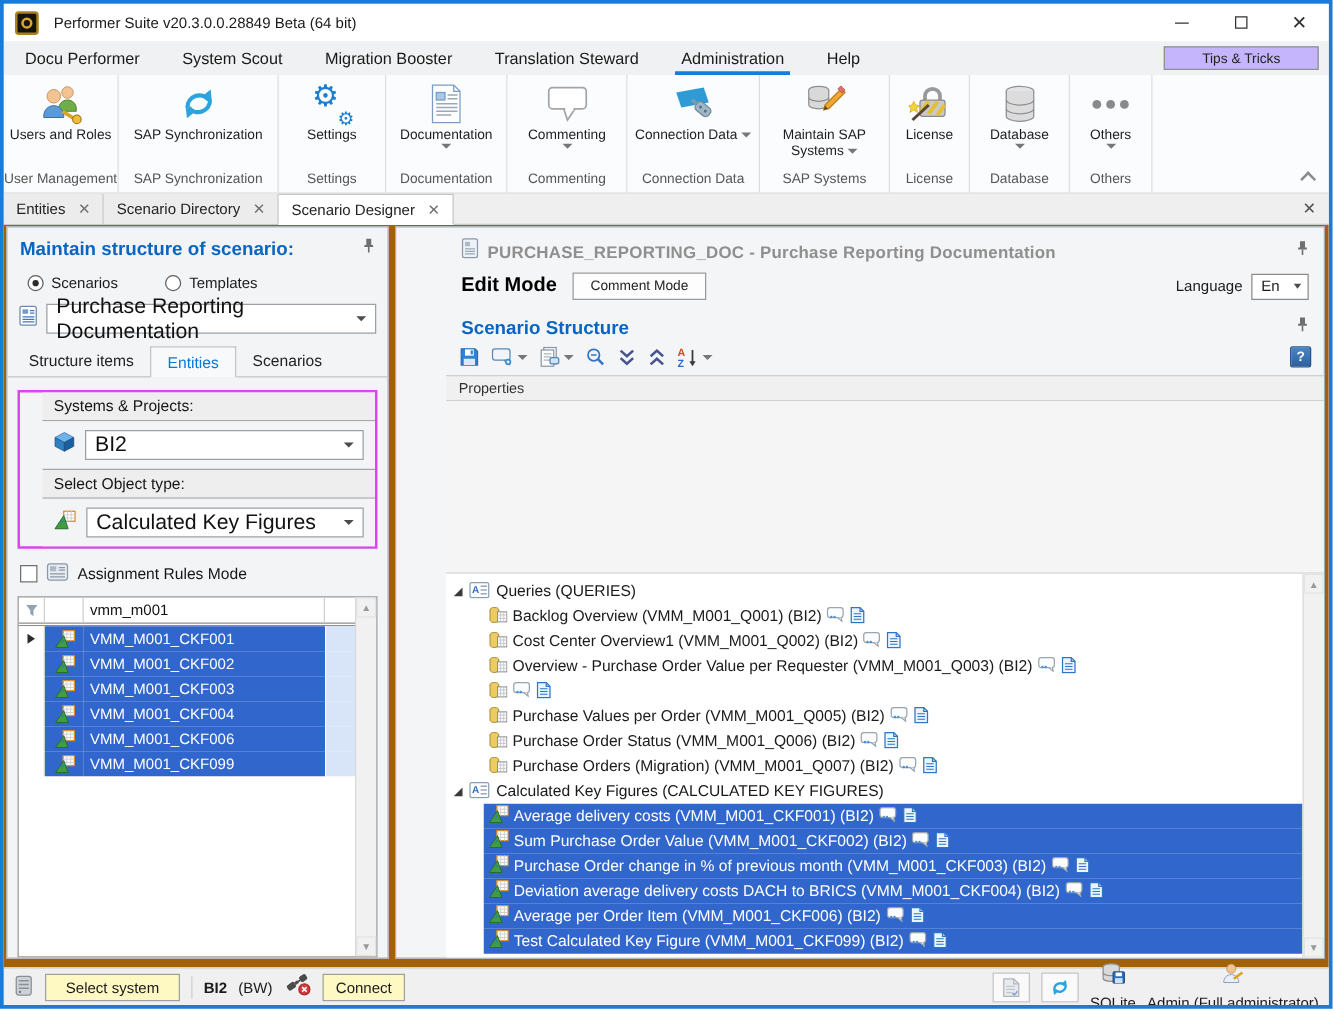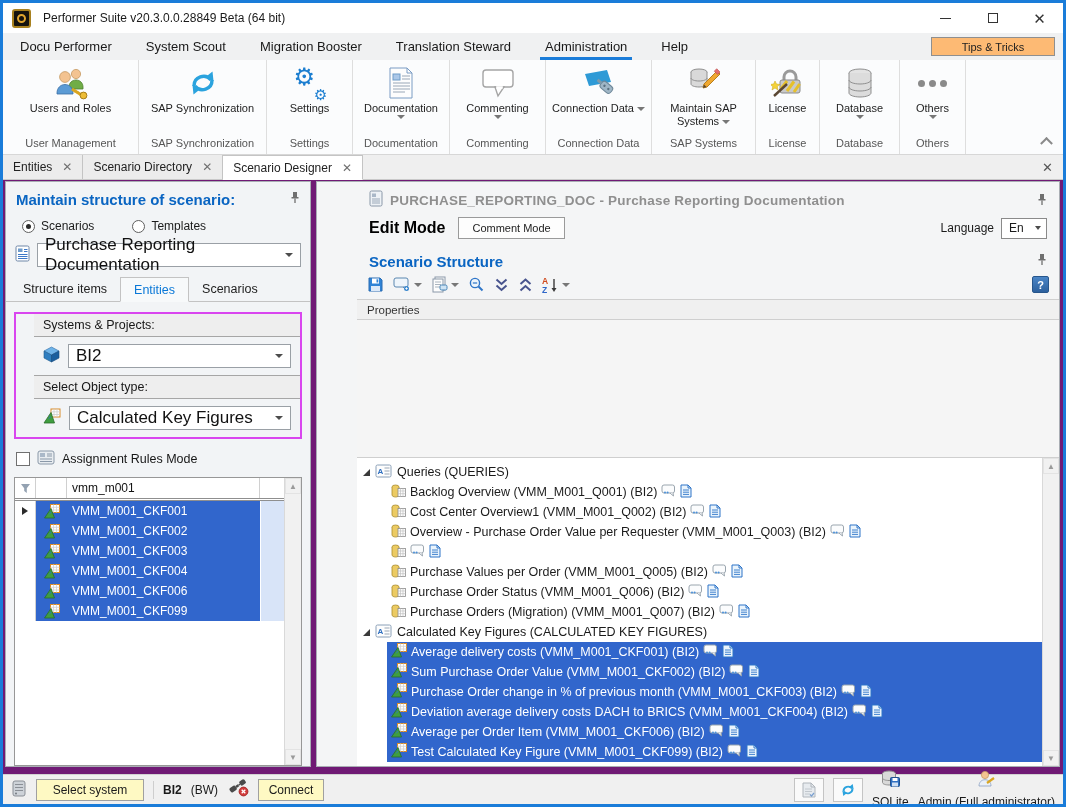--- a/index.html
+++ b/index.html
@@ -14,21 +14,21 @@
   .win-controls { margin-left:auto; display:flex; height:100%; }
   .win-btn { width:47px; height:100%; display:flex; align-items:center; justify-content:center; color:#333; }
   .glyph-min { width:11px; height:1px; background:#333; }
   .glyph-max { width:10px; height:10px; border:1px solid #333; }
   .glyph-close { font-size:15px; line-height:1; color:#333; }
 
   
   .menubar { position:absolute; left:0; right:0; top:30px; height:27px; background:#f0f1f2; display:flex; align-items:stretch; }
   .menu-tab { padding:0 17px; display:flex; align-items:center; font-size:13px; color:#191919; position:relative; }
   .menu-tab.active::after { content:""; position:absolute; left:12px; right:12px; bottom:0; height:3px; background:#1a7cd9; }
-  .tips-btn { position:absolute; right:8px; top:4px; width:124px; height:19px; border:1px solid #8f8f8f; background:#fdba74; font-size:11px; display:flex; align-items:center; justify-content:center; color:#222; }
+  .tips-btn { position:absolute; right:8px; top:4px; width:124px; height:19px; border:1px solid #8f8f8f; background:#c4b5fd; font-size:11px; display:flex; align-items:center; justify-content:center; color:#222; }
 
   
   .ribbon { position:absolute; left:0; right:0; top:57px; height:95px; background:#fbfcfd; border-bottom:1px solid #d7d7d7; display:flex; }
   .rgroup { border-right:1px solid #dedede; display:flex; flex-direction:column; align-items:center; padding-top:5px; flex:none; }
   .rbtn { display:flex; flex-direction:column; align-items:center; width:100%; flex:1; }
   .ricon { height:36px; display:flex; align-items:center; justify-content:center; }
   .rlabel { font-size:11px; line-height:13px; color:#1e1e1e; text-align:center; padding:1px 4px 0; }
   .chev { display:inline-block; width:0; height:0; border-left:4px solid transparent; border-right:4px solid transparent; border-top:4px solid #777; vertical-align:middle; }
   .chevrow { height:8px; display:flex; align-items:flex-start; justify-content:center; width:100%; }
   .rcaption { font-size:11px; color:#565656; padding:2px 0 5px; }
@@ -40,21 +40,21 @@
   .dots-icon span { display:inline-block; width:7px; height:7px; border-radius:50%; background:#8a8a8a; margin:0 2px; }
 
   
   .tabstrip { position:absolute; left:0; right:0; top:152px; height:25px; background:#efefef; border-bottom:1px solid #c9c9c9; display:flex; align-items:stretch; }
   .ws-tab { display:flex; align-items:center; gap:10px; padding:0 10px; font-size:12px; color:#222; background:#ececec; border-right:1px solid #c4c4c4; }
   .ws-tab .tab-x { color:#6f6f6f; font-size:12px; }
   .ws-tab.active { background:#ffffff; border-top:1px solid #c4c4c4; border-bottom:1px solid #fff; margin-bottom:-1px; }
   .strip-close { margin-left:auto; margin-right:10px; align-self:center; color:#555; font-size:13px; }
 
   
-  .content { position:absolute; left:0; right:0; top:177px; bottom:30px; background:#701a75; display:flex; }
+  .content { position:absolute; left:0; right:0; top:177px; bottom:30px; background:#a16207; display:flex; }
   .left-panel { width:306px; margin:1px 0 7px 2px; background:#f2f4f6; border:1px solid #a9aeb4; display:flex; flex-direction:column; position:relative; }
   .splitter { width:5px; }
   .right-panel { flex:1; margin:1px 3px 7px 0; background:#f4f5f6; border:1px solid #a9aeb4; display:flex; flex-direction:column; position:relative;padding-left:40px; }
 
   
   .lp-title-row { display:flex; align-items:center; padding:8px 10px 2px; }
   .lp-title { color:#0a65c2; font-weight:bold; font-size:15px; flex:1; }
   .lp-radios { display:flex; gap:38px; padding:9px 16px 2px; font-size:12px; color:#1b1b1b; align-items:center; }
   .radio { display:flex; align-items:center; gap:6px; }
   .radio-dot { width:13px; height:13px; border:1px solid #5f5f5f; border-radius:50%; background:#fff; position:relative; flex:none; }
@@ -153,21 +153,21 @@
     <div class="menu-tab">Docu Performer</div>
     <div class="menu-tab">System Scout</div>
     <div class="menu-tab">Migration Booster</div>
     <div class="menu-tab">Translation Steward</div>
     <div class="menu-tab active">Administration</div>
     <div class="menu-tab">Help</div>
     <div class="tips-btn">Tips &amp; Tricks</div>
   </div>
 
   <div class="ribbon">
-    <div class="rgroup" style="width:136px">
+    <div class="rgroup" style="width:92px">
       <div class="rbtn">
         <span class="ricon">
           <svg width="36" height="34" viewBox="0 0 36 34">
               <circle cx="23" cy="8" r="4.6" fill="#f3c391" stroke="#c79a63" stroke-width="0.8"></circle>
               <path d="M16 21c0-4 3-7 7-7s7 3 7 7v2H16z" fill="#70ad47" stroke="#4f8230" stroke-width="0.8"></path>
               <circle cx="12" cy="11" r="5.4" fill="#f3c391" stroke="#c79a63" stroke-width="0.8"></circle>
               <path d="M4 27c0-5 3.5-8.5 8-8.5s8 3.5 8 8.5v1H4z" fill="#5b9bd5" stroke="#3a6ea5" stroke-width="0.8"></path>
               <line x1="19" y1="23" x2="30" y2="30" stroke="#d9a521" stroke-width="3"></line>
               <circle cx="30.5" cy="29.5" r="3.4" fill="#edbd37" stroke="#a87f1a"></circle>
               <path d="M21 26l2-2M24 27.5l1.6-1.8" stroke="#d9a521" stroke-width="1.6"></path>

